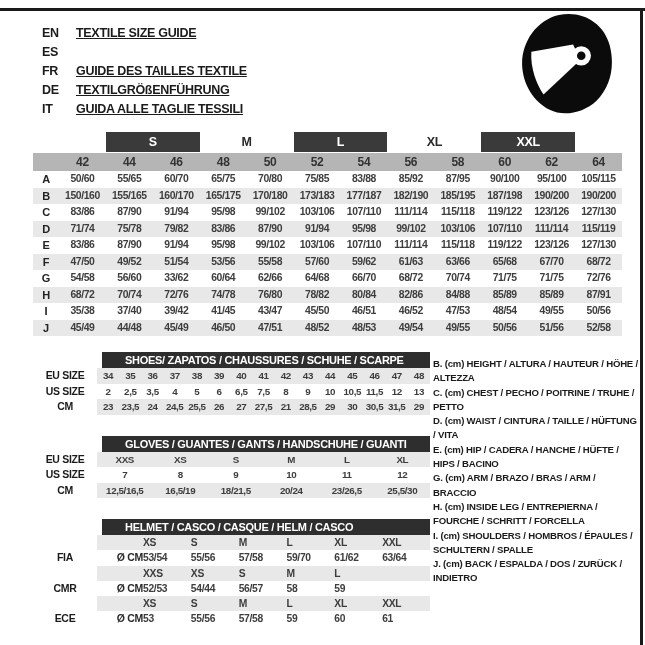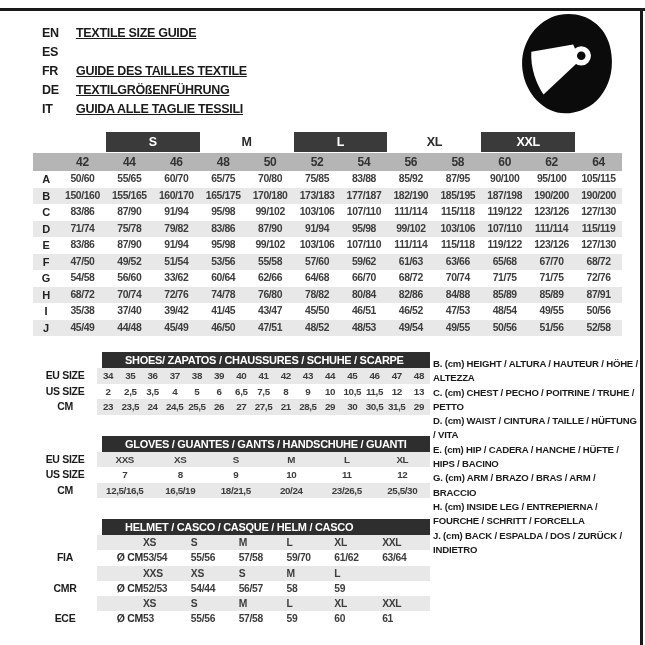--- a/index.html
+++ b/index.html
@@ -419,15 +419,16 @@
       </div>
   </div>
 
   <div class="legend" id="legendEl">
       <div class="legend-item"><span class="leg-letter">B.</span> <span class="leg-unit">(cm)</span> <span class="leg-text">HEIGHT / ALTURA / HAUTEUR / HÖHE / ALTEZZA</span></div>
       <div class="legend-item"><span class="leg-letter">C.</span> <span class="leg-unit">(cm)</span> <span class="leg-text">CHEST / PECHO / POITRINE / TRUHE / PETTO</span></div>
       <div class="legend-item"><span class="leg-letter">D.</span> <span class="leg-unit">(cm)</span> <span class="leg-text">WAIST / CINTURA / TAILLE / HÜFTUNG / VITA</span></div>
       <div class="legend-item"><span class="leg-letter">E.</span> <span class="leg-unit">(cm)</span> <span class="leg-text">HIP / CADERA / HANCHE / HÜFTE / HIPS / BACINO</span></div>
       <div class="legend-item"><span class="leg-letter">G.</span> <span class="leg-unit">(cm)</span> <span class="leg-text">ARM / BRAZO / BRAS / ARM / BRACCIO</span></div>
       <div class="legend-item"><span class="leg-letter">H.</span> <span class="leg-unit">(cm)</span> <span class="leg-text">INSIDE LEG / ENTREPIERNA / FOURCHE / SCHRITT / FORCELLA</span></div>
+      <div class="legend-item"><span class="leg-letter">I.</span> <span class="leg-unit">(cm)</span> <span class="leg-text">SHOULDERS / HOMBROS / ÉPAULES / SCHULTERN / SPALLE</span></div>
       <div class="legend-item"><span class="leg-letter">J.</span> <span class="leg-unit">(cm)</span> <span class="leg-text">BACK / ESPALDA / DOS / ZURÜCK / INDIETRO</span></div>
     </div>
 </div>
 
 </body></html>

